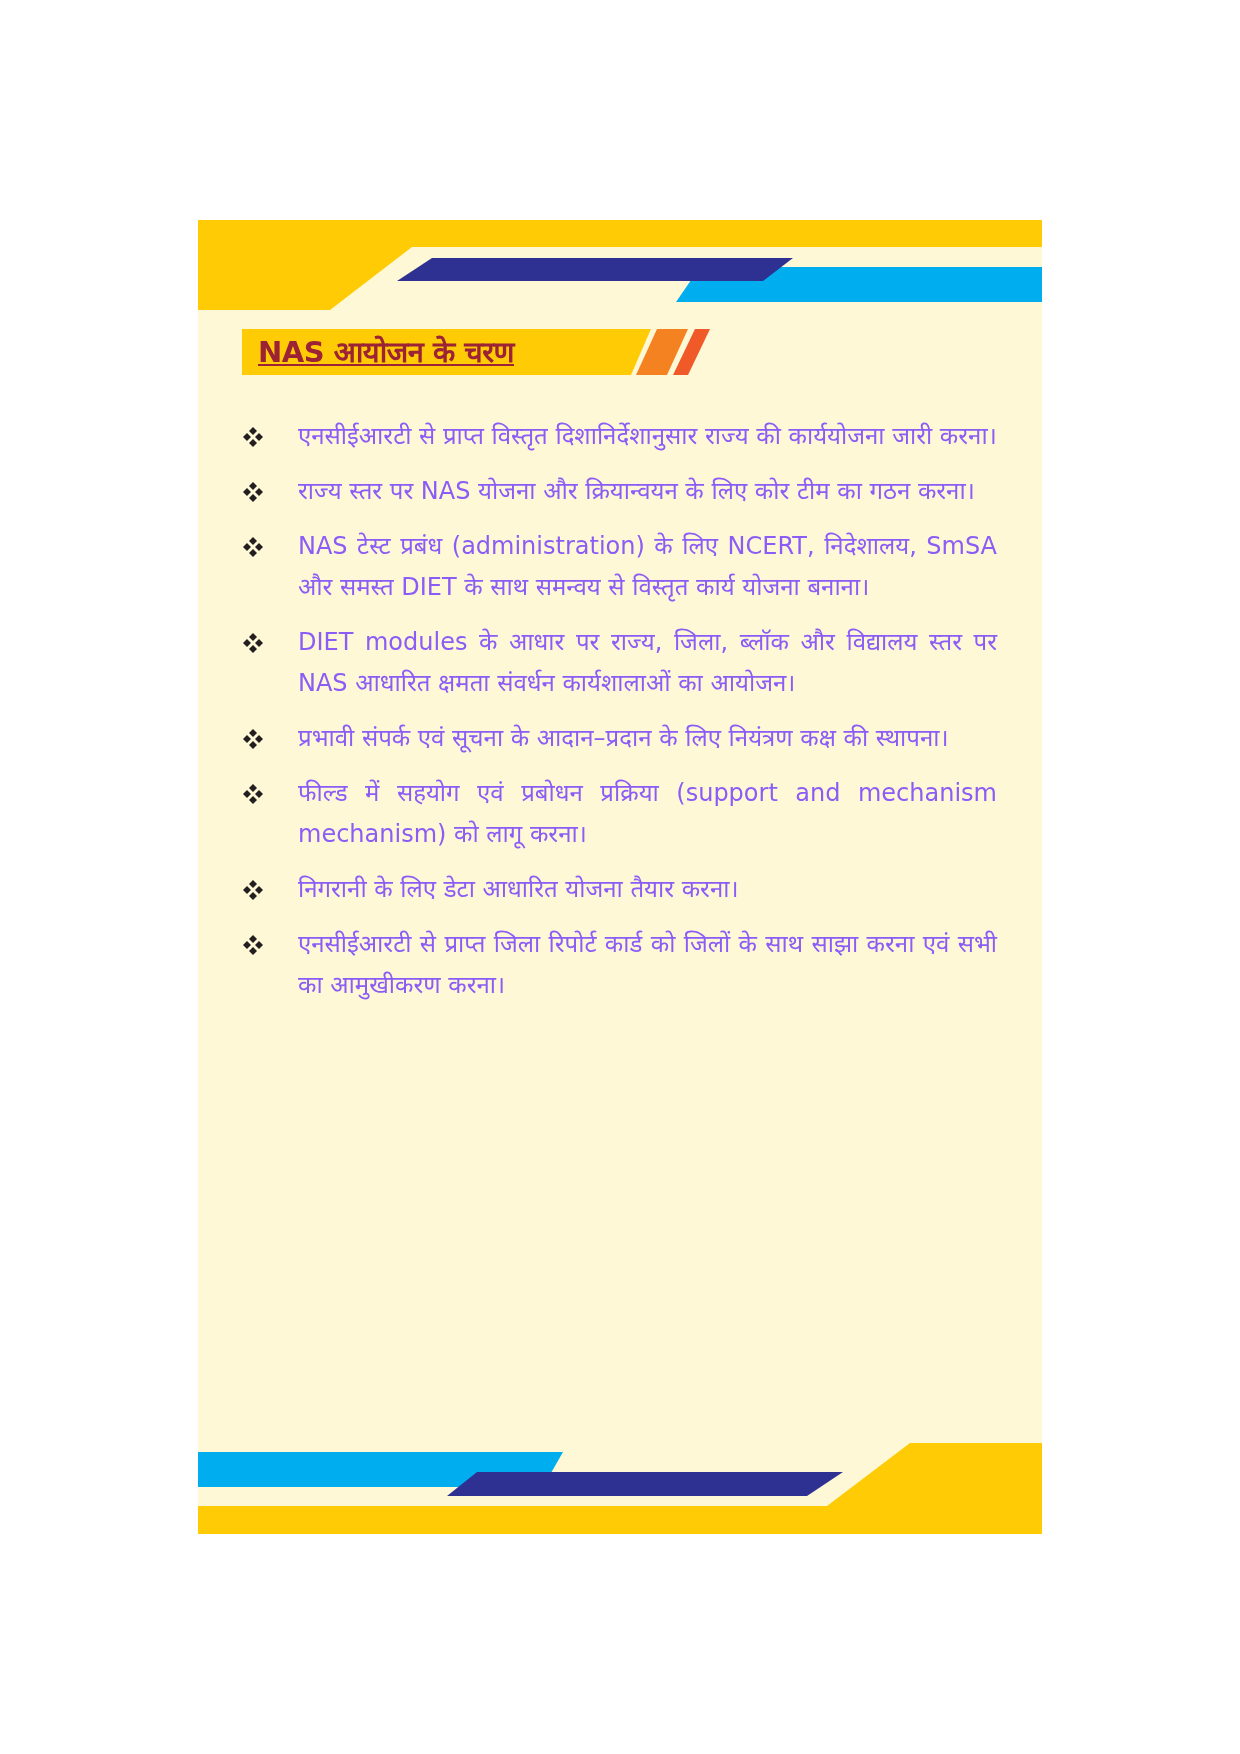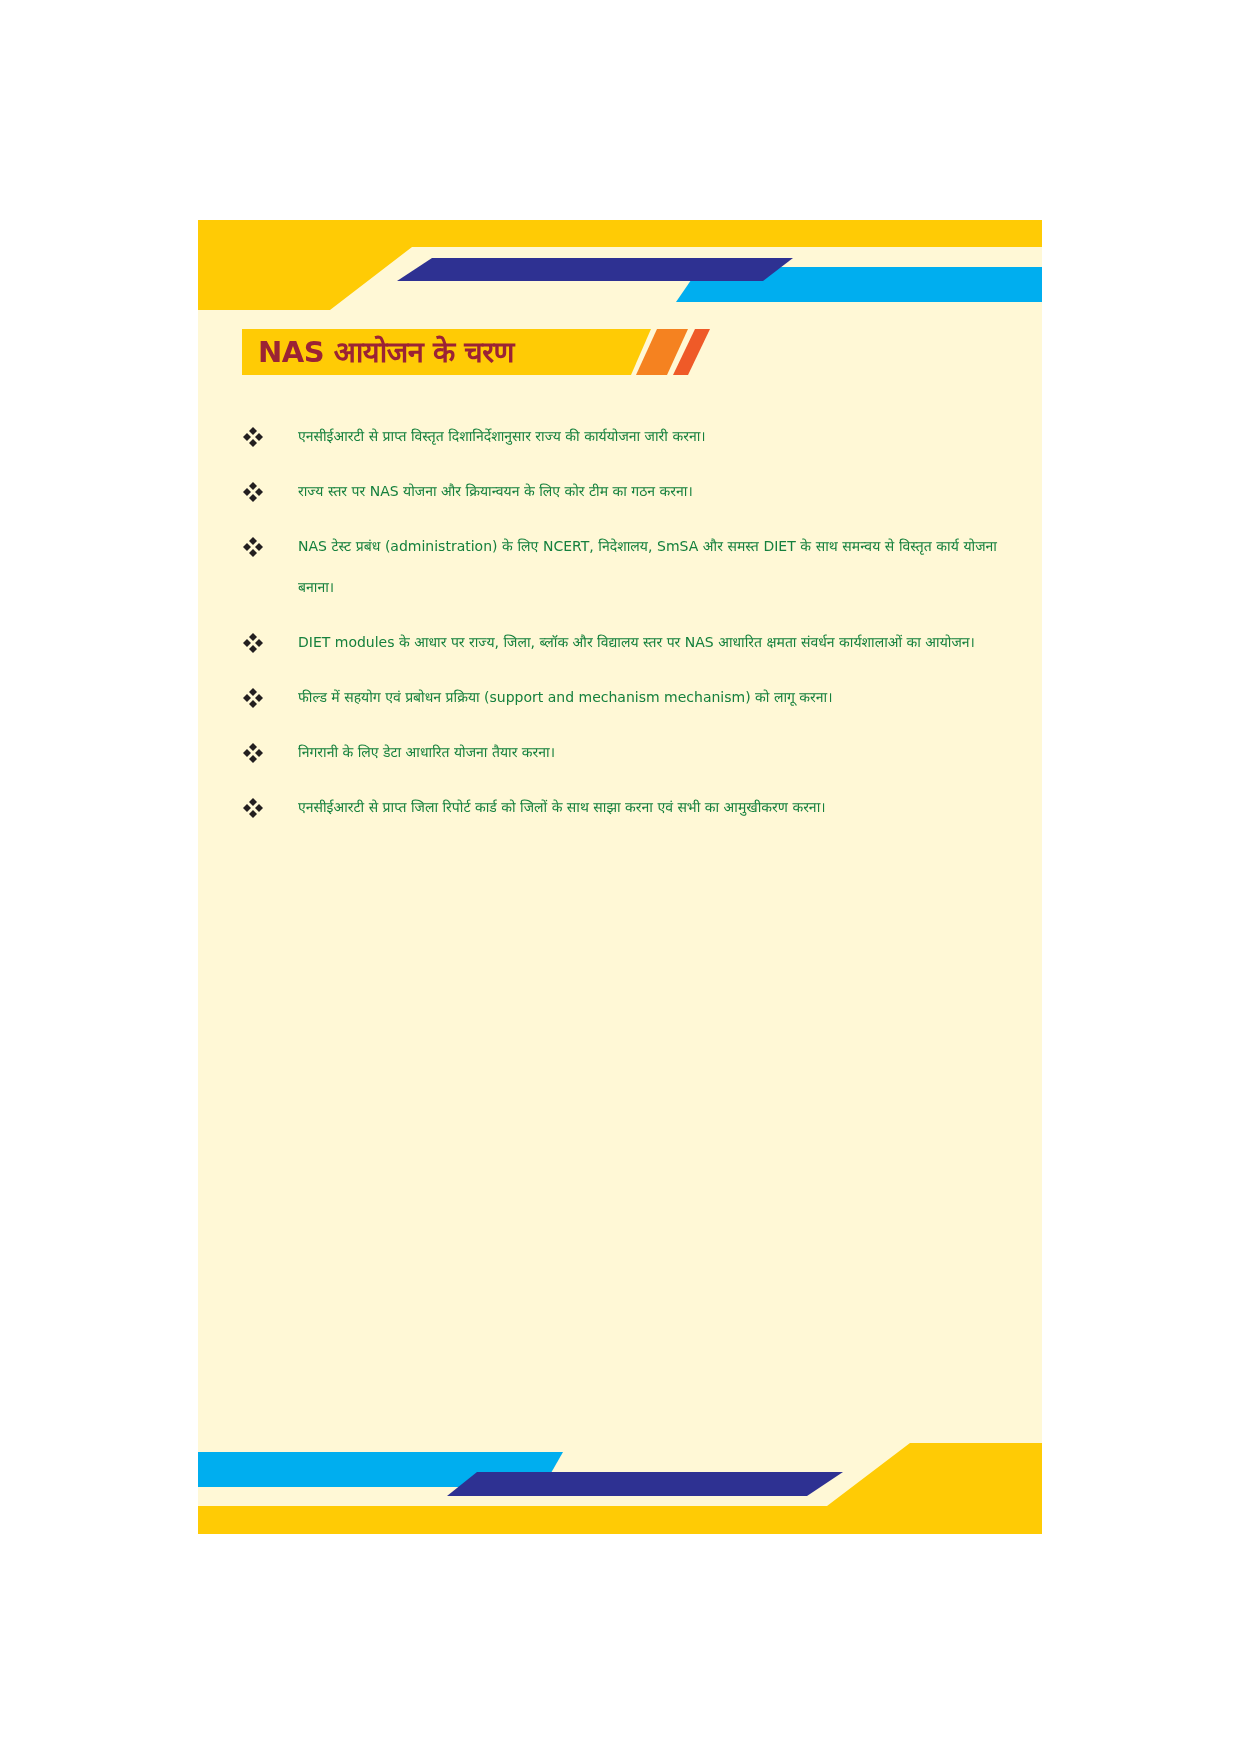--- a/index.html
+++ b/index.html
@@ -17,36 +17,37 @@
   .deco { position: absolute; left: 0; top: 0; }
   .title-wrap {
     position: absolute; left: 44px; top: 109px; height: 46px;
   }
   .title-text {
     position: absolute; left: 16px; top: 4px;
     font-family: "DejaVu Sans", "Liberation Sans", sans-serif;
     font-weight: bold; font-size: 29px; line-height: 38px;
     color: #9b2335; white-space: nowrap;
     letter-spacing: -0.5px;
+    text-decoration: underline;
   }
   .list {
     position: absolute; left: 40px; top: 196px; width: 760px;
     margin: 0; padding: 0; list-style: none;
   }
   .item {
     position: relative; padding-left: 60px;
     margin-bottom: 14px;
   }
   .bullet {
     position: absolute; left: 4px; top: 10px;
     width: 22px; height: 22px;
   }
   .item-text {
     display: block;
-    font-size: 14px; line-height: 41px; color: #15803d;
+    font-size: 24px; line-height: 41px; color: #8b5cf6;
     text-align: justify; width: 699px;
   }
 </style>
 </head>
 <body>
 
 <div class="card">
 
   <svg class="deco" width="844" height="100" viewBox="0 0 844 100">
     <polygon points="0,0 844,0 844,27 214,27 132,90 0,90" fill="#ffcb05"></polygon>
@@ -100,20 +101,29 @@
       </svg>
       <span class="item-text">DIET modules के आधार पर राज्य, जिला, ब्लॉक और विद्यालय स्तर पर NAS आधारित क्षमता संवर्धन कार्यशालाओं का आयोजन।</span>
     </li>
     <li class="item">
       <svg class="bullet" viewBox="0 0 22 22">
         <polygon points="11,1 15,5 11,9 7,5" fill="#231f20"></polygon>
           <polygon points="11,13 15,17 11,21 7,17" fill="#231f20"></polygon>
         <polygon points="5,7 9,11 5,15 1,11" fill="#231f20"></polygon>
           <polygon points="17,7 21,11 17,15 13,11" fill="#231f20"></polygon>
       </svg>
+      <span class="item-text">प्रभावी संपर्क एवं सूचना के आदान–प्रदान के लिए नियंत्रण कक्ष की स्थापना।</span>
+    </li>
+    <li class="item">
+      <svg class="bullet" viewBox="0 0 22 22">
+        <polygon points="11,1 15,5 11,9 7,5" fill="#231f20"></polygon>
+          <polygon points="11,13 15,17 11,21 7,17" fill="#231f20"></polygon>
+        <polygon points="5,7 9,11 5,15 1,11" fill="#231f20"></polygon>
+          <polygon points="17,7 21,11 17,15 13,11" fill="#231f20"></polygon>
+      </svg>
       <span class="item-text">फील्ड में सहयोग एवं प्रबोधन प्रक्रिया (support and mechanism mechanism) को लागू करना।</span>
     </li>
     <li class="item">
       <svg class="bullet" viewBox="0 0 22 22">
         <polygon points="11,1 15,5 11,9 7,5" fill="#231f20"></polygon>
           <polygon points="11,13 15,17 11,21 7,17" fill="#231f20"></polygon>
         <polygon points="5,7 9,11 5,15 1,11" fill="#231f20"></polygon>
           <polygon points="17,7 21,11 17,15 13,11" fill="#231f20"></polygon>
       </svg>
       <span class="item-text">निगरानी के लिए डेटा आधारित योजना तैयार करना।</span>

